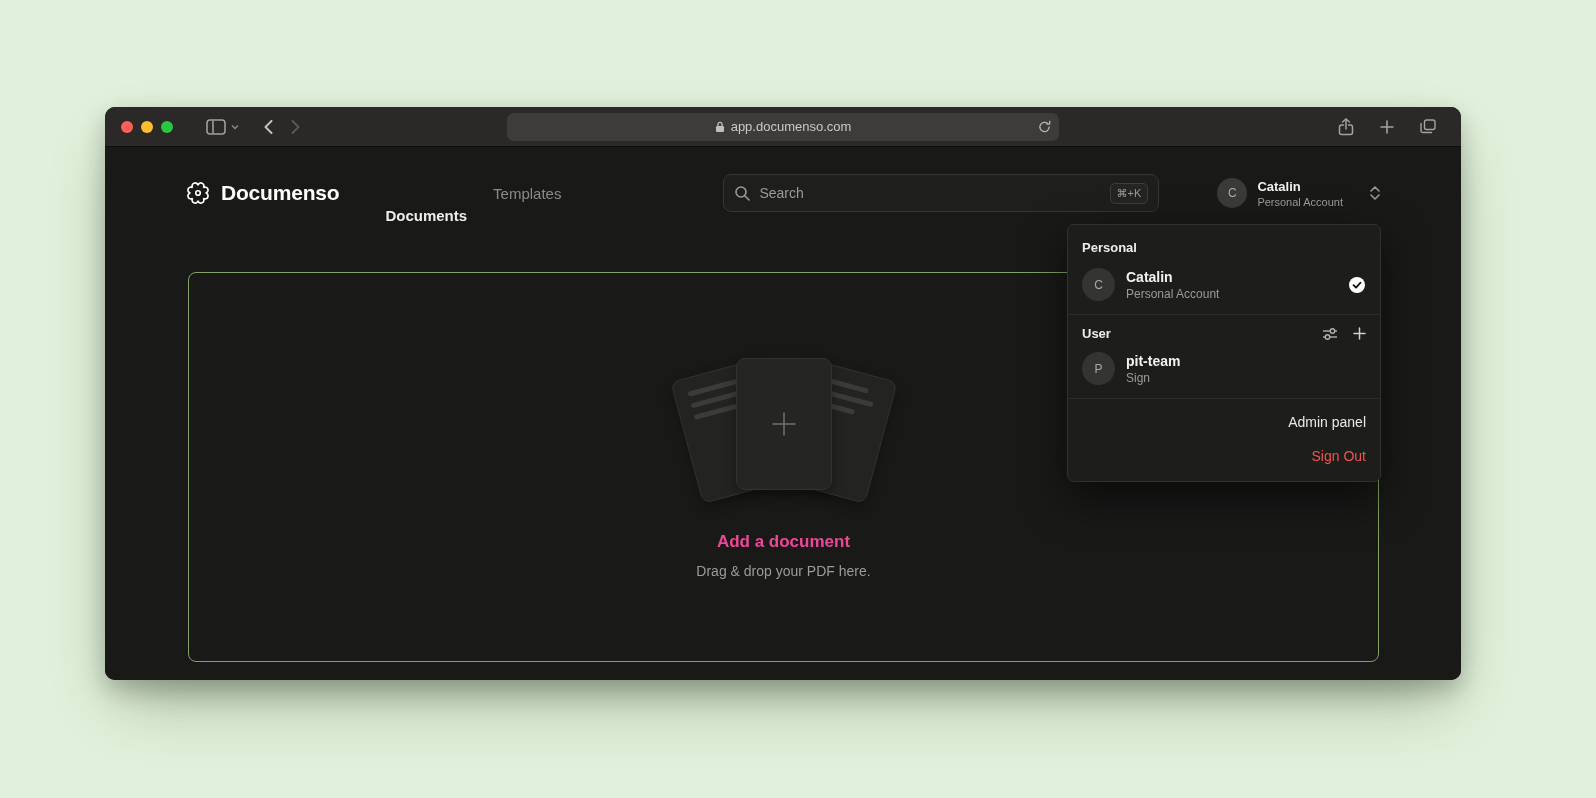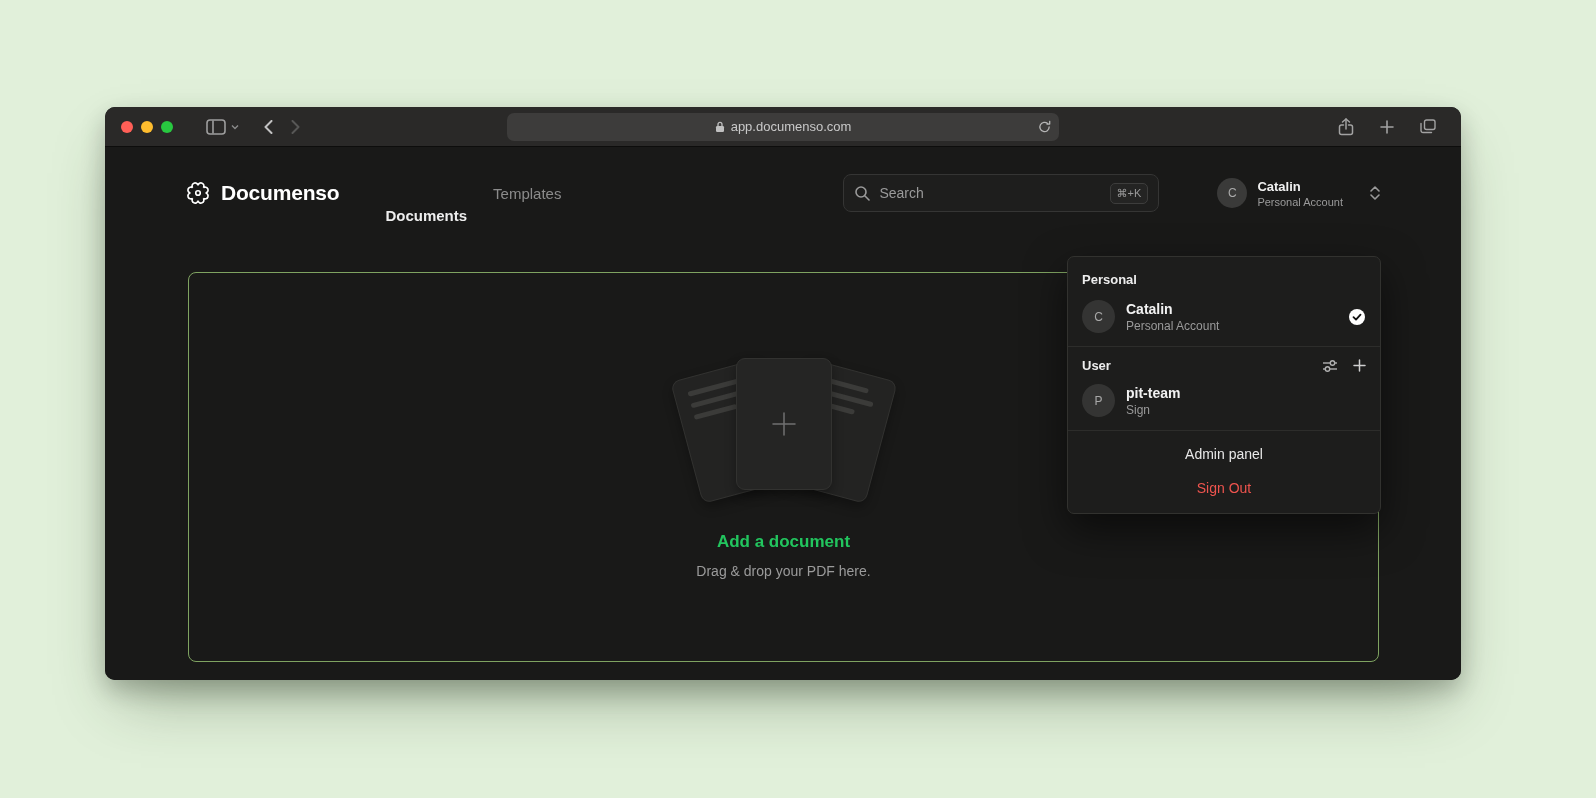--- a/index.html
+++ b/index.html
@@ -35,65 +35,65 @@
 
   
   .app{position:absolute;top:41px;left:0;right:0;bottom:0;background:#191918;}
   .app-header{position:absolute;top:0;left:0;right:0;height:90px;display:flex;align-items:center;padding:0 80px;}
   .brand{display:flex;align-items:center;gap:10px;background:none;border:none;color:#ffffff;
     font-family:"Liberation Sans",sans-serif;font-size:21px;font-weight:700;letter-spacing:-.2px;}
   .nav{display:flex;gap:26px;margin-left:46px;}
   .nav button{background:none;border:none;font-family:"Liberation Sans",sans-serif;font-size:15px;}
   .nav .active{color:#ededed;font-weight:700;margin-top:44px;}
   .nav .muted{color:#8b8b8b;font-weight:400;}
-  .search{width:316px;height:38px;margin-left:auto;margin-right:58px;border:1px solid #353534;background:#1e1e1d;
+  .search{width:436px;height:38px;margin-left:auto;margin-right:58px;border:1px solid #353534;background:#1e1e1d;
     border-radius:8px;display:flex;align-items:center;gap:9px;padding:0 10px;}
   .search input{flex:1;background:transparent;border:none;outline:none;color:#e5e5e5;font-size:14px;
     font-family:"Liberation Sans",sans-serif;}
   .search input::placeholder{color:#9a9a9a;}
   .kbd{border:1px solid #3d3d3c;background:#242423;border-radius:5px;font-size:11px;color:#9a9a9a;padding:3px 6px;white-space:nowrap;}
   .account{display:flex;align-items:center;gap:10px;background:none;border:none;text-align:left;}
   .avatar{width:30px;height:30px;border-radius:50%;background:#3a3a39;color:#ababab;font-size:12px;
     display:flex;align-items:center;justify-content:center;flex:none;}
   .acct-name{font-size:13px;font-weight:700;color:#f0f0f0;}
   .acct-sub{font-size:11px;color:#9a9a9a;margin-top:2px;}
   .selector{margin-left:16px;display:flex;}
 
   
   .menu{position:absolute;top:76px;right:80px;width:314px;background:#1d1d1c;border:1px solid #32322f;
-    border-radius:7px;box-shadow:0 16px 40px rgba(0,0,0,.55);z-index:20;padding:6px 0 8px;margin-top:32px;}
+    border-radius:7px;box-shadow:0 16px 40px rgba(0,0,0,.55);z-index:20;padding:6px 0 8px;}
   .menu-label{padding:9px 14px 6px;font-size:13px;font-weight:700;color:#ededed;}
   .menu-account{display:flex;align-items:center;gap:11px;padding:7px 14px;width:100%;background:none;border:none;text-align:left;}
   .menu-avatar{width:33px;height:33px;border-radius:50%;background:#343433;color:#a8a8a8;font-size:12px;
     display:flex;align-items:center;justify-content:center;flex:none;}
   .m-name{font-size:14px;font-weight:600;color:#f2f2f2;}
   .m-sub{font-size:12px;color:#9a9a9a;margin-top:2px;}
   .m-check{margin-left:auto;display:flex;}
   .menu-divider{height:1px;background:#2d2d2b;margin:6px 0;}
   .teams-head{display:flex;align-items:center;padding:5px 14px 4px;}
   .teams-head .menu-label{padding:0;}
   .teams-icons{margin-left:auto;display:flex;gap:15px;}
   .icon-btn{background:none;border:none;display:flex;padding:0;}
-  .menu-item{display:block;width:100%;text-align:center;background:none;border:none;padding:9px 14px;
+  .menu-item{display:block;width:100%;text-align:right;background:none;border:none;padding:9px 14px;
     font-family:"Liberation Sans",sans-serif;font-size:14px;color:#e8e8e8;}
   .menu-item.signout{color:var(--signout-red);}
 
   
   .dropzone{position:absolute;left:83px;top:124px;width:1191px;height:390px;border:1px solid var(--accent-green);
     border-radius:8px;display:flex;flex-direction:column;align-items:center;justify-content:center;}
   .cards{position:relative;width:210px;height:150px;margin-bottom:26px;}
   .card{position:absolute;width:92px;height:126px;background:#232322;border:1px solid #323230;border-radius:9px;
     box-shadow:0 5px 12px rgba(0,0,0,.32);padding:13px 13px 0;}
   .card-left{left:6px;top:12px;transform:rotate(-15deg);}
   .card-right{right:6px;top:12px;transform:rotate(15deg);}
   .card-center{left:50%;top:2px;transform:translateX(-50%);width:96px;height:132px;background:#252524;z-index:2;
     display:flex;align-items:center;justify-content:center;padding:0;}
   .bar{height:5px;border-radius:3px;background:#3b3b39;margin-bottom:7px;}
   .bar.b1{width:52px;}.bar.b2{width:60px;}.bar.b3{width:44px;}
-  .dz-title{font-size:17px;font-weight:700;color:#22c55e;}
+  .dz-title{font-size:17px;font-weight:700;color:#ec4899;}
   .dz-sub{margin-top:11px;font-size:14px;color:#9b9b9b;text-align:center;}
 </style>
 </head>
 <body>
 
 <div class="stage">
   <div class="window">
 
     <div class="toolbar">
       <div class="lights">

